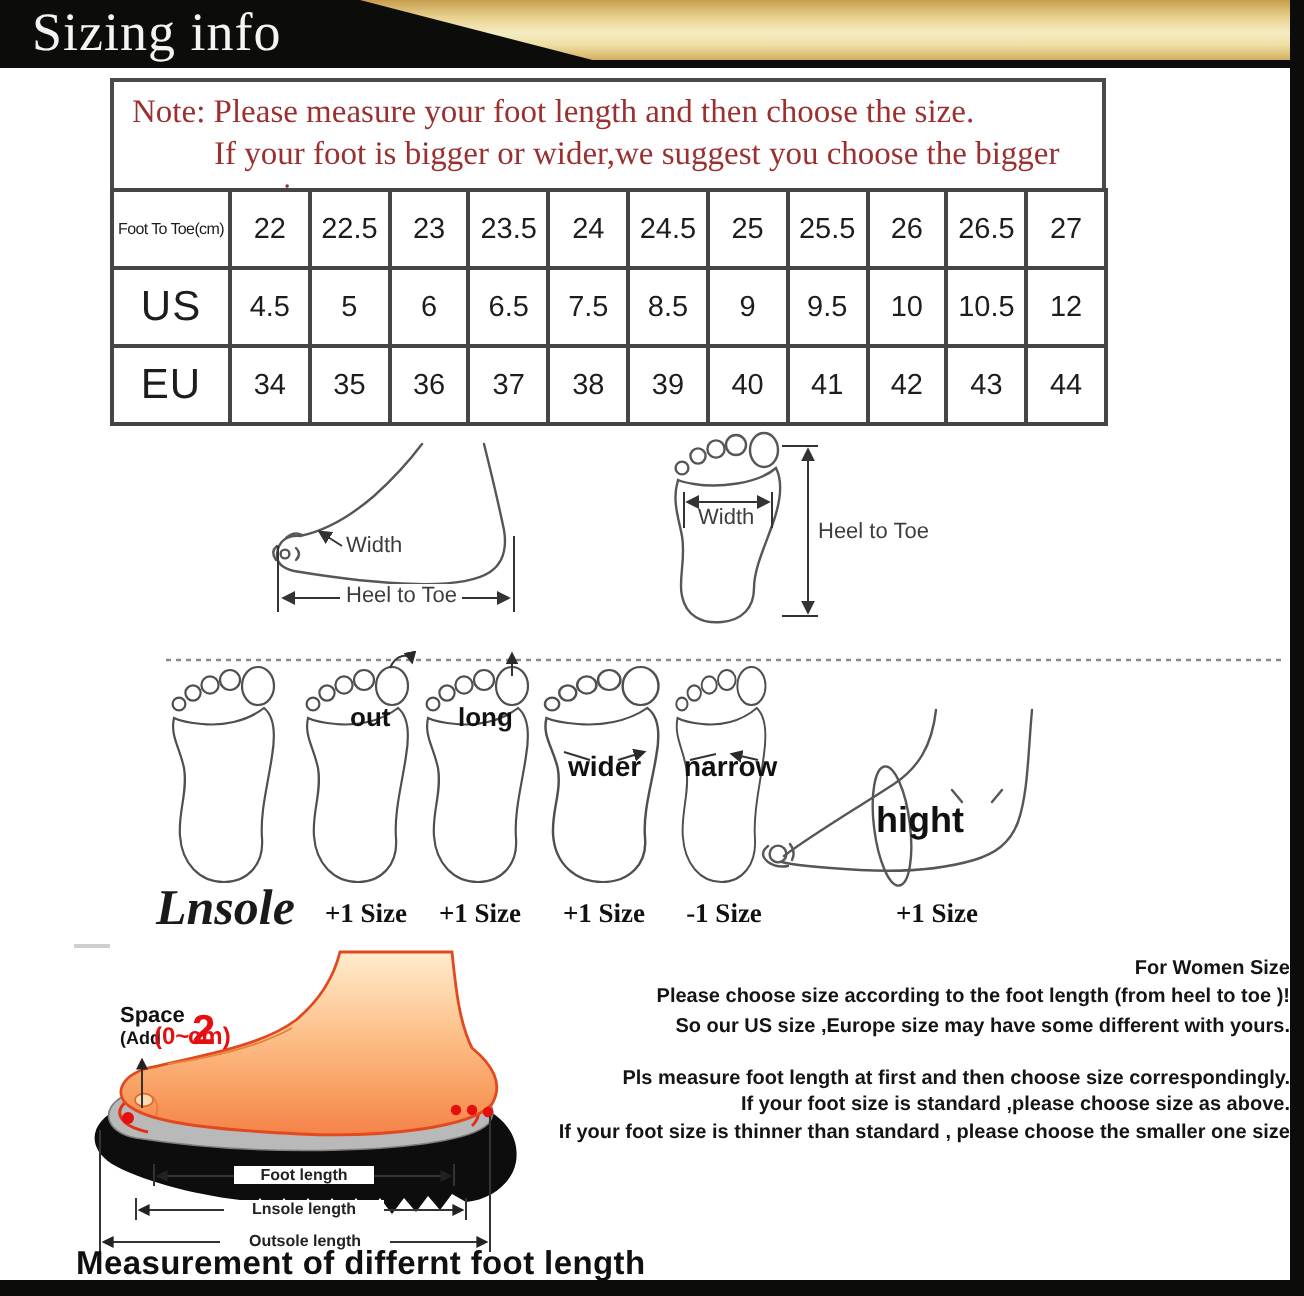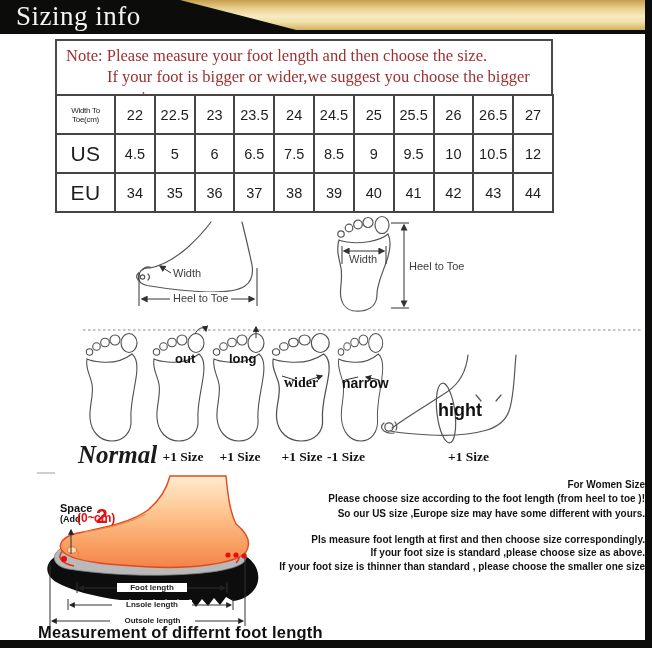--- a/index.html
+++ b/index.html
@@ -61,21 +61,21 @@
   </div>
 
   <div class="note-box">
     <div class="l1">Note: Please measure your foot length and then choose the size.</div>
     <div class="l2">If your foot is bigger or wider,we suggest you choose the bigger one size</div>
   </div>
 
   <table class="size">
     <tbody id="size-tbody">
         <tr>
-          <td class="rowlabel small">Width To Toe(cm)</td>
+          <td class="rowlabel small">Foot To Toe(cm)</td>
           <td>22</td>
           <td>22.5</td>
           <td>23</td>
           <td>23.5</td>
           <td>24</td>
           <td>24.5</td>
           <td>25</td>
           <td>25.5</td>
           <td>26</td>
           <td>26.5</td>
@@ -175,28 +175,28 @@
       <path class="sk" d="M337,103 C350,93 372,80 392,67 C404,59 411,48 413,30"></path>
       <path class="sk" d="M461,30 C459,52 459,72 454,86 C450,97 442,102 432,105 C415,110 393,111 375,110 C358,109 342,108 336,106"></path>
       <path class="sk" d="M329,98 q-5,4 0,8 q4,3 10,2 M340,97 q3,4 1,8"></path>
       <circle class="sk" cx="334" cy="102" r="4.2"></circle>
       <path class="sk" d="M421,70 L426,76 M446,70 L441,76"></path>
       <ellipse class="sk" cx="391" cy="88" rx="9" ry="30" transform="rotate(-7 391 88)"></ellipse>
     </g>
   </svg>
   <span class="fitlab" style="left:175px;top:351px;font-size:13px;">out</span>
   <span class="fitlab" style="left:229px;top:351px;font-size:13px;">long</span>
-  <span class="fitlab" style="left:284px;top:375px;font-size:14px;font-family:Liberation Serif, serif;">wider</span>
+  <span class="fitlab" style="left:284px;top:375px;font-size:14px;">wider</span>
   <span class="fitlab" style="left:342px;top:375px;font-size:14px;">narrow</span>
   <span class="fitlab" style="left:438px;top:400px;font-size:18px;">hight</span>
-  <span class="normal-lab" style="left:78px;top:441px;">Normal</span>
+  <span class="normal-lab" style="left:78px;top:441px;">Lnsole</span>
   <span class="sizelab" style="left:158px;top:449px;width:50px;">+1 Size</span>
   <span class="sizelab" style="left:215px;top:449px;width:50px;">+1 Size</span>
   <span class="sizelab" style="left:277px;top:449px;width:50px;">+1 Size</span>
-  <span class="sizelab" style="left:321px;top:449px;width:50px;">-1 Size</span>
+  <span class="sizelab" style="left:337px;top:449px;width:50px;">-1 Size</span>
   <span class="sizelab" style="left:441px;top:449px;width:55px;">+1 Size</span>
 
   <svg style="left:40px;top:470px;" width="225" height="162" viewBox="0 0 225 162">
     <defs>
       <marker id="mA3" viewBox="0 0 10 10" refX="8" refY="5" markerWidth="6" markerHeight="6" orient="auto-start-reverse">
         <path d="M0,0 L10,5 L0,10 z" fill="#222"></path>
       </marker>
       <linearGradient id="g-skin" x1="0" y1="0" x2="0" y2="1">
         <stop offset="0" stop-color="#ffeccd"></stop>
         <stop offset="0.45" stop-color="#fdc08a"></stop>

